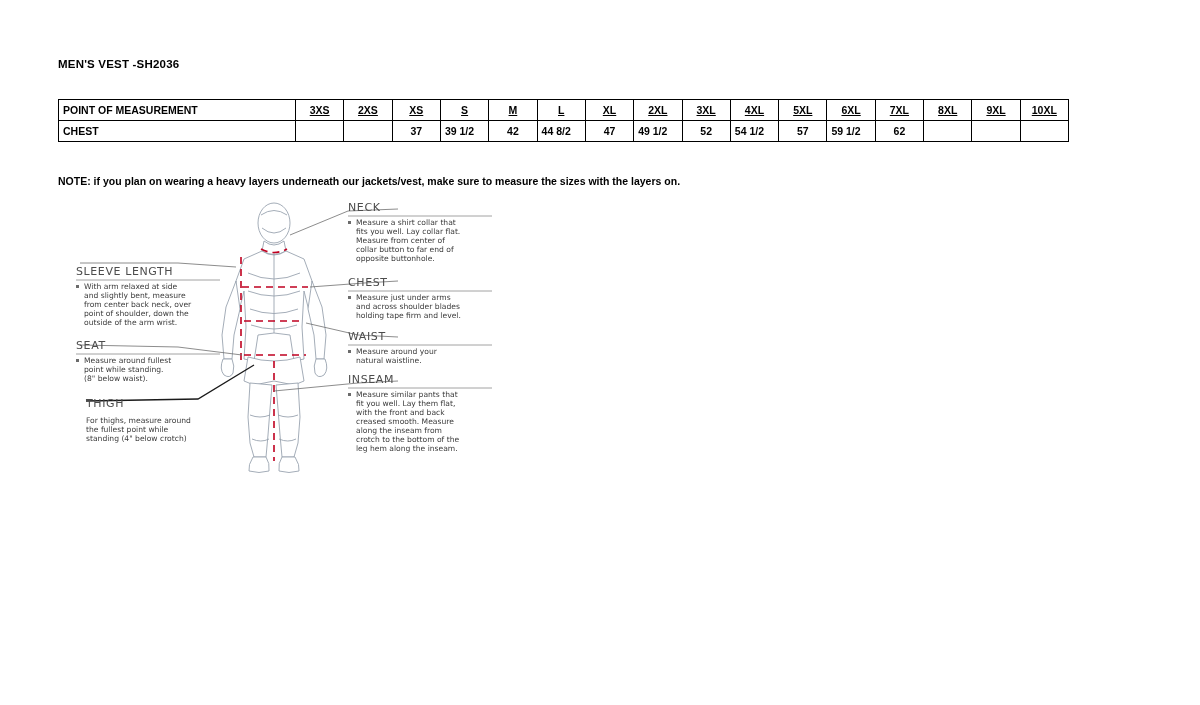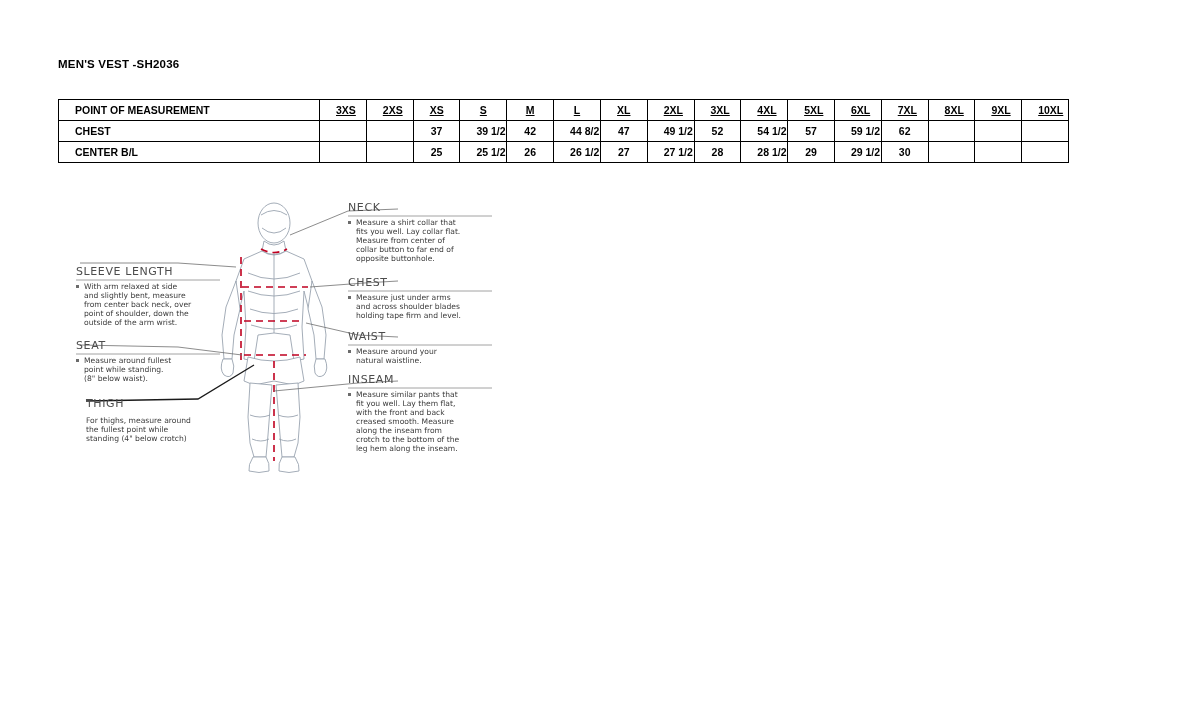--- a/index.html
+++ b/index.html
@@ -34,21 +34,21 @@
     top: 99px;
     border-collapse: collapse;
     table-layout: fixed;
     width: 1011px;
     font-size: 11px;
   }
   table.size-table th,
   table.size-table td {
     border: 1px solid #000000;
     height: 20px;
-    padding: 0 16px;
+    padding: 0 4px;
     font-weight: bold;
     font-size: 10.5px;
     line-height: 20px;
     overflow: hidden;
     white-space: nowrap;
   }
   table.size-table th.pom-head,
   table.size-table td.pom-cell {
     text-align: left;
     width: 228px;
@@ -56,21 +56,21 @@
   table.size-table th.size-head {
     text-align: center;
     text-decoration: underline;
   }
   table.size-table td.val-cell {
     text-align: center;
     font-weight: bold;
     margin-top: 24px;
   }
   table.size-table td.val-cell.lead {
-    text-align: center;
+    text-align: left;
   }
   .note {
     position: absolute;
     left: 58px;
     top: 175px;
     font-size: 10.5px;
     font-weight: bold;
   }
   .diagram {
     position: absolute;
@@ -141,42 +141,24 @@
         <td class="val-cell lead">49 1/2</td>
         <td class="val-cell">52</td>
         <td class="val-cell lead">54 1/2</td>
         <td class="val-cell">57</td>
         <td class="val-cell lead">59 1/2</td>
         <td class="val-cell">62</td>
         <td class="val-cell"></td>
         <td class="val-cell"></td>
         <td class="val-cell"></td>
       </tr>
-      <tr>
-        <td class="pom-cell">CENTER B/L</td>
-        <td class="val-cell"></td>
-        <td class="val-cell"></td>
-        <td class="val-cell">25</td>
-        <td class="val-cell lead">25 1/2</td>
-        <td class="val-cell">26</td>
-        <td class="val-cell lead">26 1/2</td>
-        <td class="val-cell">27</td>
-        <td class="val-cell lead">27 1/2</td>
-        <td class="val-cell">28</td>
-        <td class="val-cell lead">28 1/2</td>
-        <td class="val-cell">29</td>
-        <td class="val-cell lead">29 1/2</td>
-        <td class="val-cell">30</td>
-        <td class="val-cell"></td>
-        <td class="val-cell"></td>
-        <td class="val-cell"></td>
-      </tr>
     </tbody>
   </table>
 
+  <div class="note">NOTE: if you plan on wearing a heavy layers underneath our jackets/vest, make sure to measure the sizes with the layers on.</div>
 
   <div class="diagram">
     <svg width="520" height="290" viewBox="0 0 520 290" xmlns="http://www.w3.org/2000/svg">
 
       <g>
 
         <ellipse class="body-fill" cx="216" cy="28" rx="16" ry="20"></ellipse>
         <path class="body-line" d="M203 20 q13 -9 26 0"></path>
         <path class="body-line" d="M204 33 q12 10 24 0"></path>
 

